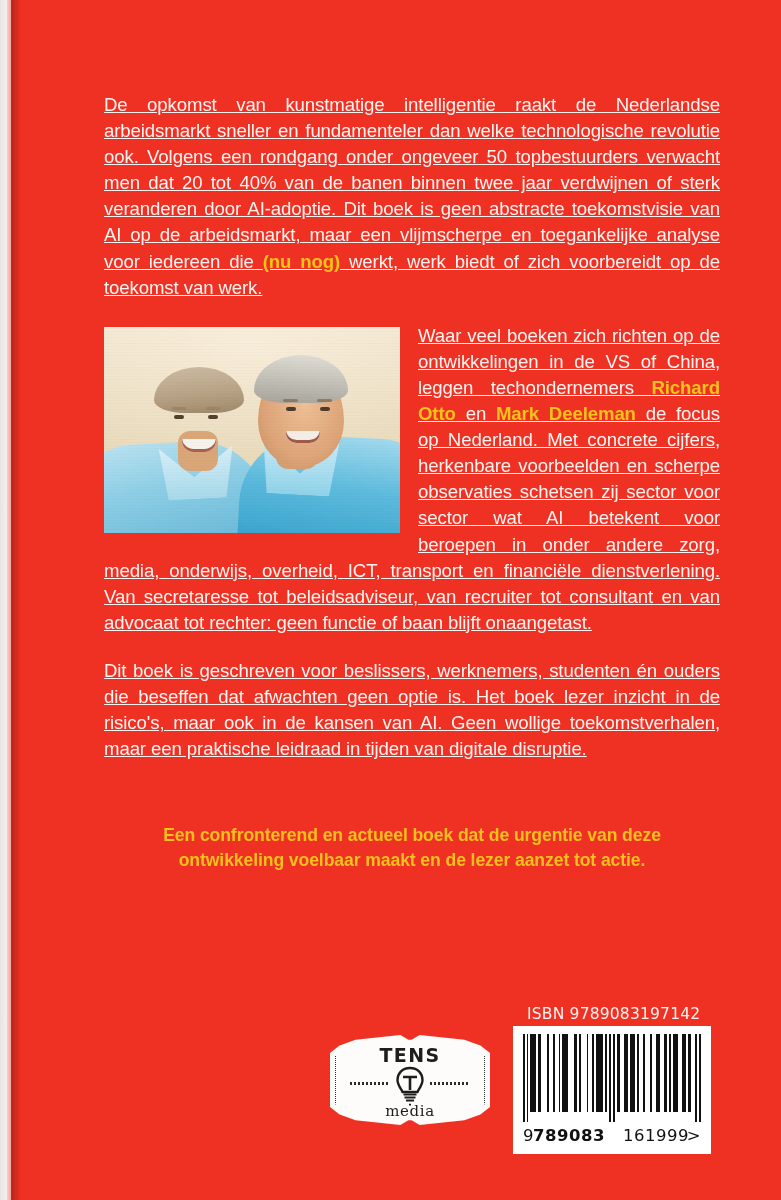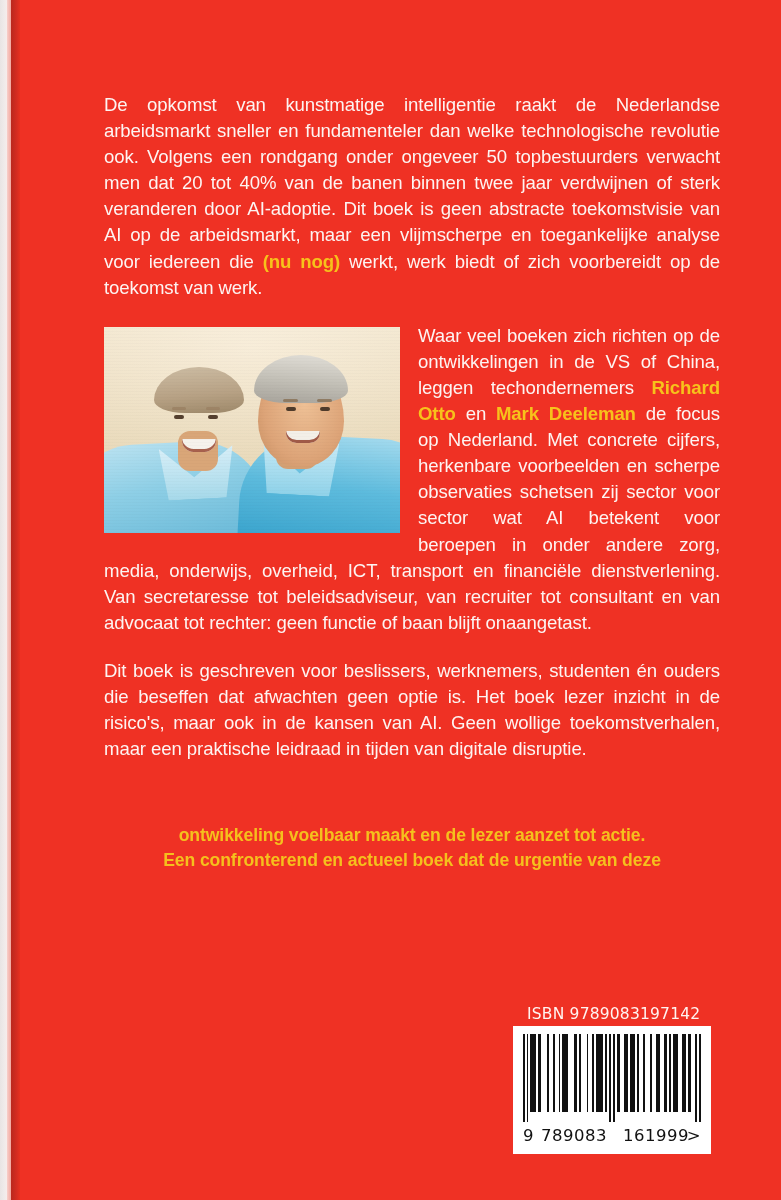--- a/index.html
+++ b/index.html
@@ -48,20 +48,21 @@
   }
 
   p.body {
     color: #fdf4f2;
     font-size: 18.6px;
     line-height: 26.1px;
     text-align: justify;
     text-justify: inter-word;
     letter-spacing: -0.1px;
     margin-bottom: 22px;
+    text-decoration: underline;
   }
 
   .hl { color: #f7c21b; font-weight: bold; }
 
   
   .photo-block { position: relative; }
 
   .photo {
     float: left;
     width: 296px;
@@ -273,21 +274,21 @@
     font-family: "DejaVu Sans", sans-serif;
     font-size: 16.5px;
     color: #111;
     letter-spacing: 0.5px;
   }
   .bc-digits .g {
     position: absolute;
     bottom: 1px;
   }
   .bc-d0 { left: 0px; }
-  .bc-d1 { left: 18px; }
+  .bc-d1 { left: 10px; font-weight: bold; }
   .bc-d2 { left: 100px; }
   .bc-d3 { right: 0px; }
 </style>
 </head>
 <body>
 
 <div id="cover">
 
   <div class="edge-paper"></div>
   <div class="edge-pink"></div>
@@ -329,24 +330,37 @@
 
       <p class="body"><span>Waar veel boeken zich richten op de ontwikkelingen in de VS of China, leggen techondernemers </span><span class="hl">Richard Otto</span><span> en </span><span class="hl">Mark Deeleman</span><span> de focus op Nederland. Met concrete cijfers, herkenbare voorbeelden en scherpe observaties schetsen zij sector voor sector wat AI betekent voor beroepen in onder andere zorg, media, onderwijs, overheid, ICT, transport en financiële dienstverlening. Van secretaresse tot beleidsadviseur, van recruiter tot consultant en van advocaat tot rechter: geen functie of baan blijft onaangetast.</span></p>
 
     </div>
 
     <p class="body">Dit boek is geschreven voor beslissers, werknemers, studenten én ouders die beseffen dat afwachten geen optie is. Het boek lezer inzicht in de risico's, maar ook in de kansen van AI. Geen wollige toekomstverhalen, maar een praktische leidraad in tijden van digitale disruptie.</p>
 
   </div>
 
   <div class="tagline">
+    <div>Een confronterend en actueel boek dat de urgentie van deze</div>
     <div>ontwikkeling voelbaar maakt en de lezer aanzet tot actie.</div>
-    <div>Een confronterend en actueel boek dat de urgentie van deze</div>
   </div>
 
+  <div class="logo">
+    <div class="logo-badge"></div>
+    <div class="logo-tens">TENS</div>
+    <div class="logo-rule-l"></div>
+    <div class="logo-rule-r"></div>
+    <svg class="logo-bulb" viewBox="0 0 32 40">
+      <path d="M16 2 C8 2 3.5 7.5 3.5 14 C3.5 19 7 22.5 8.5 26 L23.5 26 C25 22.5 28.5 19 28.5 14 C28.5 7.5 24 2 16 2 Z" fill="none" stroke="#1d1d1d" stroke-width="2.4"></path>
+      <path d="M9.5 28.5 L22.5 28.5 M10.5 31.5 L21.5 31.5 M12 34.5 L20 34.5" stroke="#1d1d1d" stroke-width="2" fill="none"></path>
+      <path d="M16 37.8 L16 39.4" stroke="#1d1d1d" stroke-width="2" fill="none"></path>
+      <path d="M9 11 L23 11 M16 11 L16 24" stroke="#1d1d1d" stroke-width="2.6" fill="none"></path>
+    </svg>
+    <div class="logo-media">media</div>
+  </div>
 
   <div class="isbn-text">ISBN 9789083197142</div>
 
   <div class="barcode-box">
     <div class="bars" id="bars">
         <span class="tall" style="left: 0px; width: 1.62368px;"></span>
         <span class="tall" style="left: 3.74737px; width: 1.62368px;"></span>
         <span class="short" style="left: 7.49474px; width: 5.37105px;"></span>
         <span class="short" style="left: 14.9895px; width: 3.49737px;"></span>
         <span class="short" style="left: 24.3579px; width: 1.62368px;"></span>

